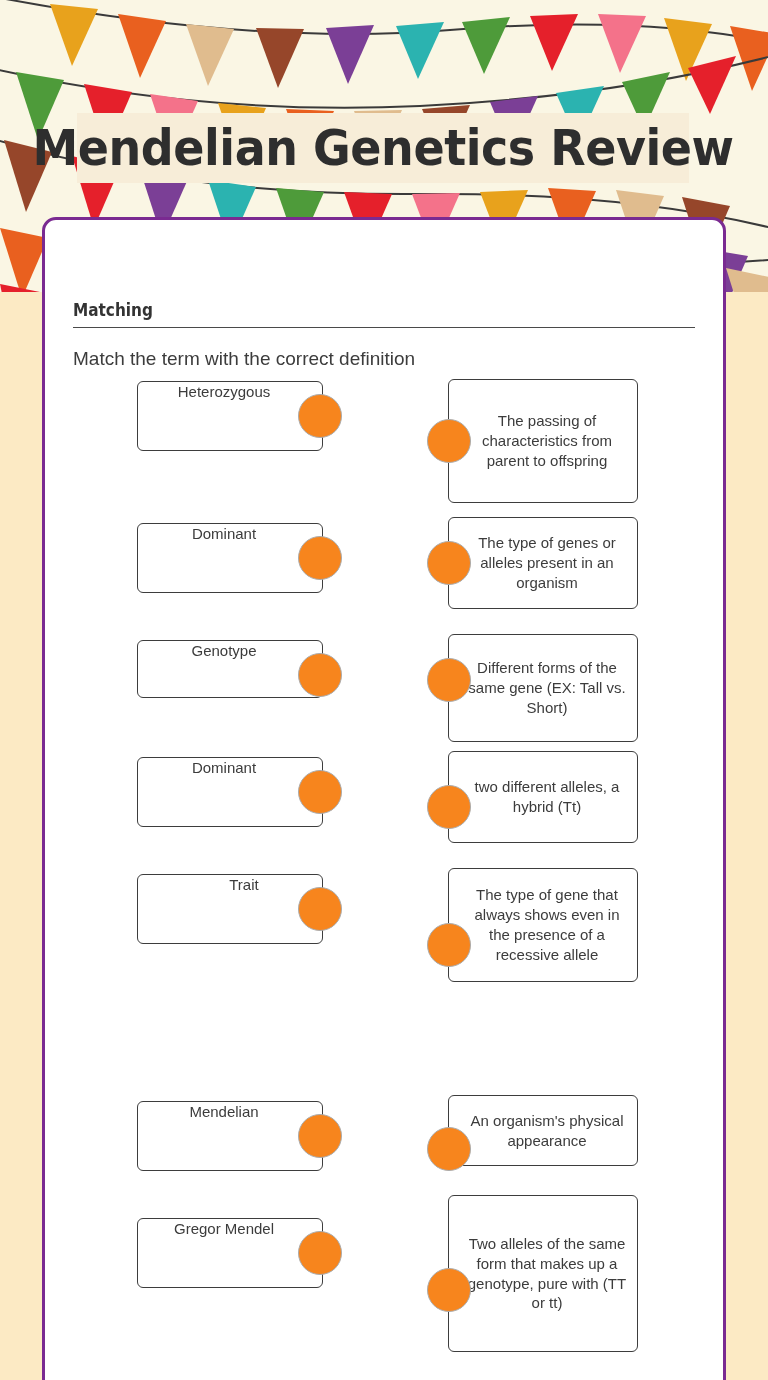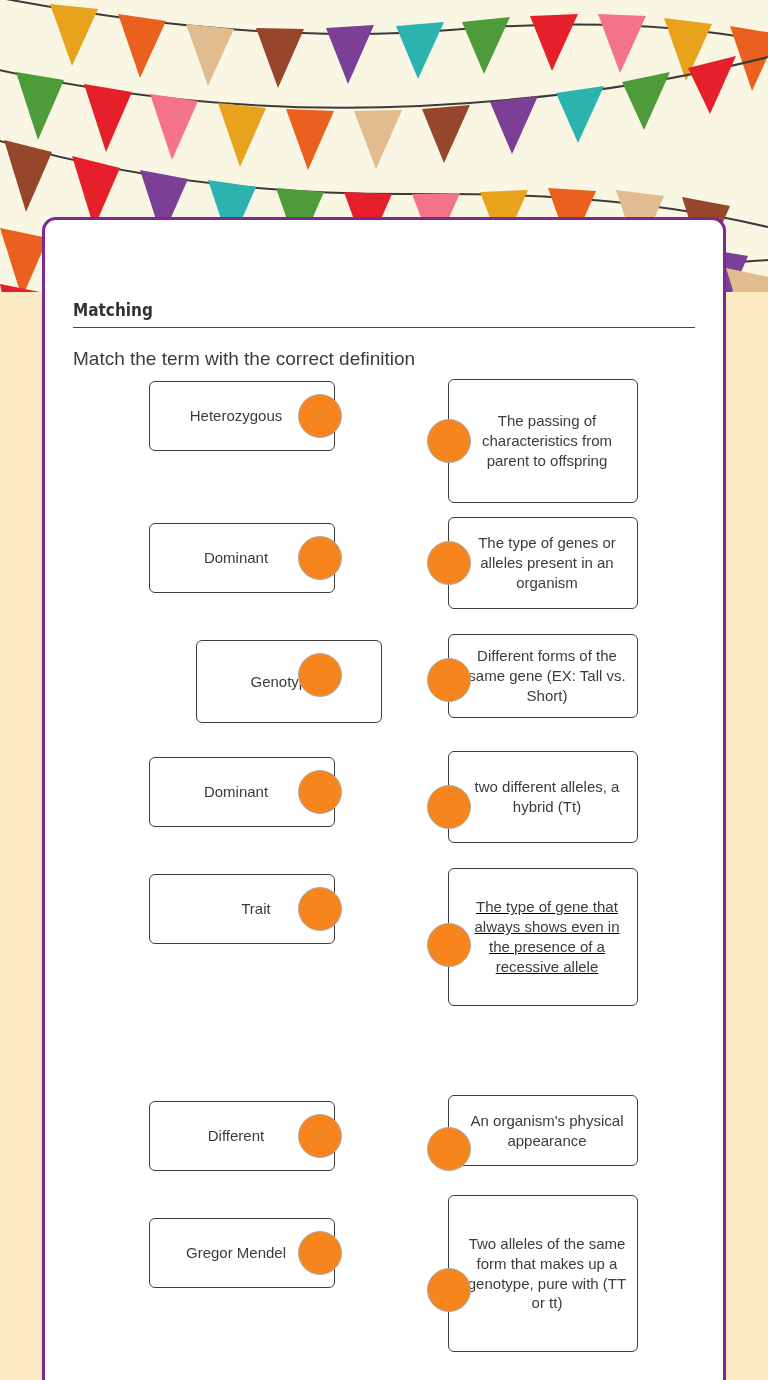--- a/index.html
+++ b/index.html
@@ -94,27 +94,26 @@
     top: 128px;
     font-size: 19px;
     color: #3C3C3C;
   }
 
   
   .match-row { position: absolute; left: 0; width: 678px; }
 
   .term-box {
     position: absolute;
-    left: 104px;
+    left: 92px;
     width: 186px;
     background: #FFFFFF;
     border: 1.3px solid #3D3D3D;
     border-radius: 6px;
     display: flex;
-    align-items: center;
     justify-content: center;
     text-align: center;
   }
   .term-label {
     font-size: 15px;
     color: #3C3C3C;
     padding: 0 18px 0 6px;
     line-height: 1.32;
   }
 
@@ -202,20 +201,23 @@
     <path d="M340 224 Q 560 280 790 258" stroke="#3A3A3A" stroke-width="2" fill="none"></path>
     <g>
       <polygon points="700,248 748,256 722,316" fill="#7B3F96"></polygon>
       <polygon points="726,268 774,278 748,338" fill="#E0BC8E"></polygon>
       <polygon points="706,300 754,312 728,372" fill="#F4728A"></polygon>
       <polygon points="0,228 48,238 22,298" fill="#E9601F"></polygon>
       <polygon points="0,284 40,292 14,352" fill="#E5202B"></polygon>
     </g>
   </svg>
 
+  <div id="title-plate">
+    <span id="title-text">Mendelian Genetics Review</span>
+  </div>
 </div>
 
 <div id="card">
   <div id="card-inner">
 
     <div id="section-title">Matching</div>
     <div id="section-rule"></div>
     <div id="section-instruction">Match the term with the correct definition</div>
 
     <div class="match-row">
@@ -234,25 +236,25 @@
         <span class="term-label">Dominant</span>
       </div>
       <div class="dot dot-right" style="top:316px;"></div>
       <div class="def-box" style="top:297px;height:92px;">
         <span class="def-label">The type of genes or alleles present in an organism</span>
       </div>
       <div class="dot dot-left" style="top:321px;"></div>
     </div>
 
     <div class="match-row">
-      <div class="term-box" style="top:420px;height:83px;margin-left:47px;">
+      <div class="term-box" style="top:420px;height:58px;">
         <span class="term-label">Genotype</span>
       </div>
       <div class="dot dot-right" style="top:433px;"></div>
-      <div class="def-box" style="top:414px;height:84px;">
+      <div class="def-box" style="top:414px;height:108px;">
         <span class="def-label">Different forms of the same gene (EX: Tall vs. Short)</span>
       </div>
       <div class="dot dot-left" style="top:438px;"></div>
     </div>
 
     <div class="match-row">
       <div class="term-box" style="top:537px;height:70px;">
         <span class="term-label">Dominant</span>
       </div>
       <div class="dot dot-right" style="top:550px;"></div>
@@ -260,29 +262,29 @@
         <span class="def-label">two different alleles, a hybrid (Tt)</span>
       </div>
       <div class="dot dot-left" style="top:565px;"></div>
     </div>
 
     <div class="match-row">
       <div class="term-box" style="top:654px;height:70px;padding-left:40px;">
         <span class="term-label">Trait</span>
       </div>
       <div class="dot dot-right" style="top:667px;"></div>
-      <div class="def-box" style="top:648px;height:138px;text-decoration:underline;">
+      <div class="def-box" style="top:648px;height:114px;">
         <span class="def-label">The type of gene that always shows even in the presence of a recessive allele</span>
       </div>
       <div class="dot dot-left" style="top:703px;"></div>
     </div>
 
     <div class="match-row">
       <div class="term-box" style="top:881px;height:70px;">
-        <span class="term-label">Different</span>
+        <span class="term-label">Mendelian</span>
       </div>
       <div class="dot dot-right" style="top:894px;"></div>
       <div class="def-box" style="top:875px;height:71px;">
         <span class="def-label">An organism's physical appearance</span>
       </div>
       <div class="dot dot-left" style="top:907px;"></div>
     </div>
 
     <div class="match-row">
       <div class="term-box" style="top:998px;height:70px;">

